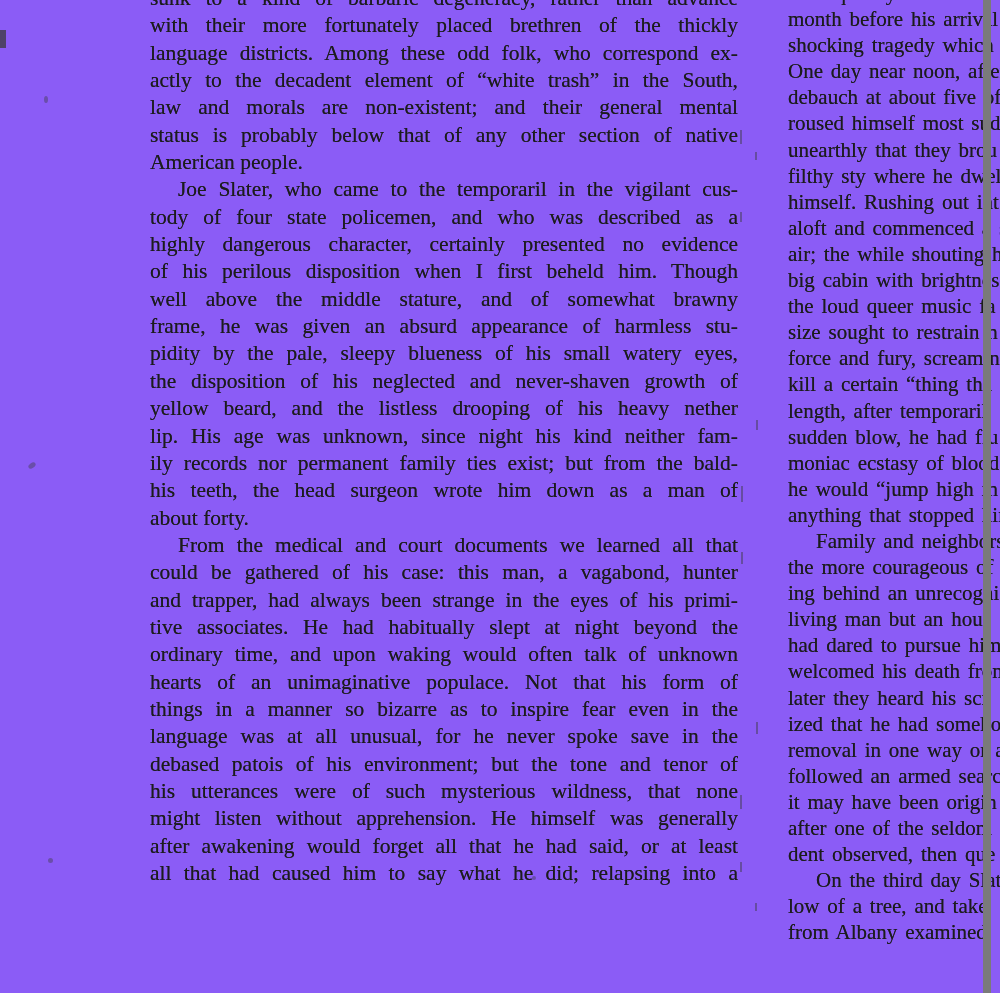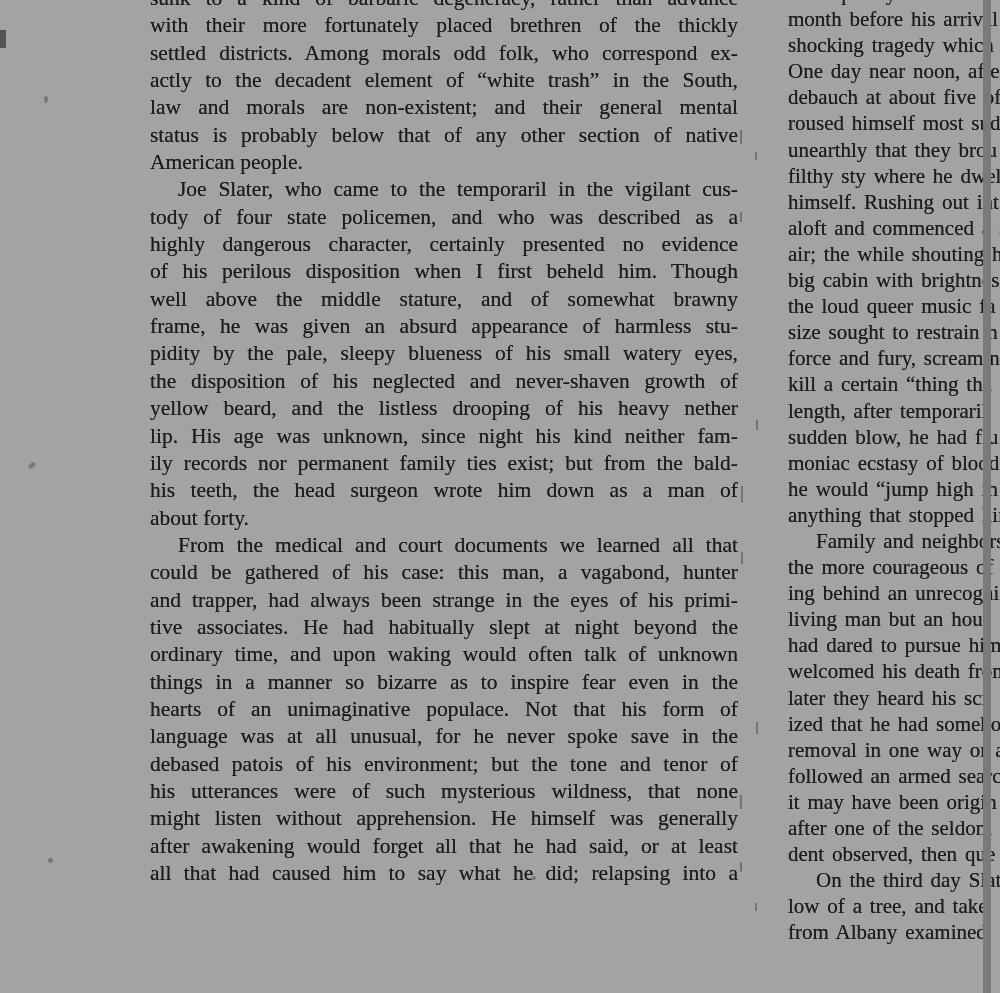--- a/index.html
+++ b/index.html
@@ -1,19 +1,19 @@
 <!DOCTYPE html>
 <html><head>
 <meta charset="utf-8">
 <style>
   html,body { margin:0; padding:0; background:#ffffff; }
   #page {
     position:relative;
     width:1000px; height:993px;
-    background:#a3a3a3;
+    background:#8b5cf6;
     overflow:hidden;
     font-family:"Liberation Serif", serif;
     color:#1c1c1c;
   }
   .col { position:absolute; }
   #leftcol {
     left:150px; top:-15px; width:588px;
     font-size:21.5px; line-height:27.35px;
     text-shadow:0 0 .5px rgba(25,25,25,.75);
   }
@@ -39,21 +39,21 @@
   .dot  { border-radius:50%; opacity:.4; }
   .smudge { opacity:.75; }
 </style>
 </head>
 <body>
 
 <div id="page">
   <div id="leftcol" class="col">
       <div class="line">sunk to a kind of barbaric degeneracy, rather than advance</div>
       <div class="line">with their more fortunately placed brethren of the thickly</div>
-      <div class="line">settled districts. Among morals odd folk, who correspond ex-</div>
+      <div class="line">language districts. Among these odd folk, who correspond ex-</div>
       <div class="line">actly to the decadent element of “white trash” in the South,</div>
       <div class="line">law and morals are non-existent; and their general mental</div>
       <div class="line">status is probably below that of any other section of native</div>
       <div class="line short">American people.</div>
       <div class="line indent">Joe Slater, who came to the temporaril in the vigilant cus-</div>
       <div class="line">tody of four state policemen, and who was described as a</div>
       <div class="line">highly dangerous character, certainly presented no evidence</div>
       <div class="line">of his perilous disposition when I first beheld him. Though</div>
       <div class="line">well above the middle stature, and of somewhat brawny</div>
       <div class="line">frame, he was given an absurd appearance of harmless stu-</div>
@@ -62,22 +62,22 @@
       <div class="line">yellow beard, and the listless drooping of his heavy nether</div>
       <div class="line">lip. His age was unknown, since night his kind neither fam-</div>
       <div class="line">ily records nor permanent family ties exist; but from the bald-</div>
       <div class="line">his teeth, the head surgeon wrote him down as a man of</div>
       <div class="line short">about forty.</div>
       <div class="line indent">From the medical and court documents we learned all that</div>
       <div class="line">could be gathered of his case: this man, a vagabond, hunter</div>
       <div class="line">and trapper, had always been strange in the eyes of his primi-</div>
       <div class="line">tive associates. He had habitually slept at night beyond the</div>
       <div class="line">ordinary time, and upon waking would often talk of unknown</div>
+      <div class="line">hearts of an unimaginative populace. Not that his form of</div>
       <div class="line">things in a manner so bizarre as to inspire fear even in the</div>
-      <div class="line">hearts of an unimaginative populace. Not that his form of</div>
       <div class="line">language was at all unusual, for he never spoke save in the</div>
       <div class="line">debased patois of his environment; but the tone and tenor of</div>
       <div class="line">his utterances were of such mysterious wildness, that none</div>
       <div class="line">might listen without apprehension. He himself was generally</div>
       <div class="line">after awakening would forget all that he had said, or at least</div>
       <div class="line">all that had caused him to say what he did; relapsing into a</div>
     </div>
   <div id="rightcol" class="col">
       <div class="line">in frequency and violence; till about a</div>
       <div class="line">month before his arrival</div>

